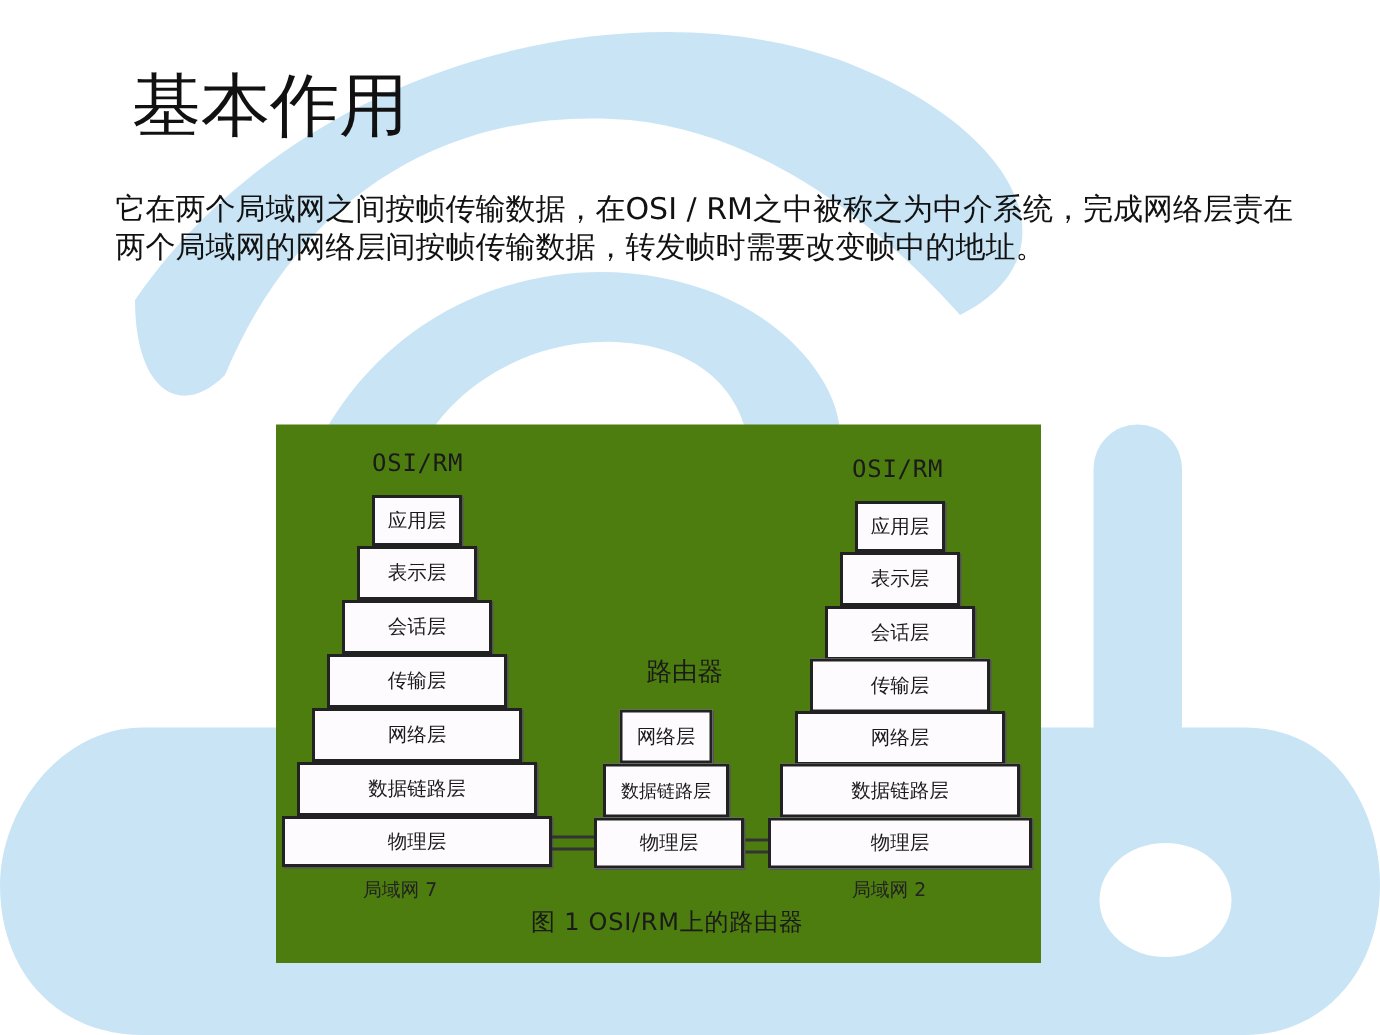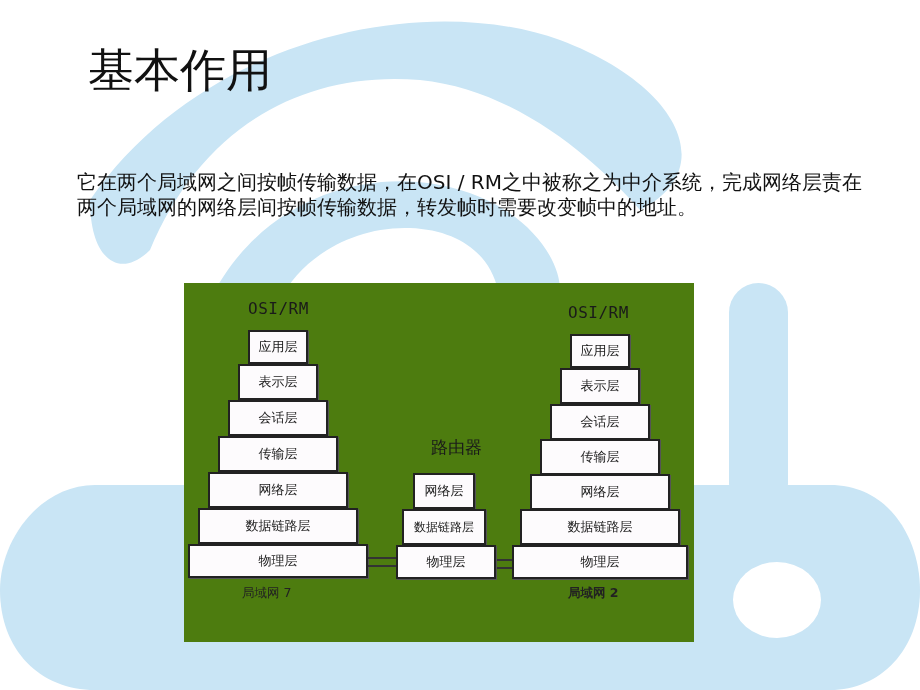--- a/index.html
+++ b/index.html
@@ -56,21 +56,21 @@
     <path d="M694 485 L 830 485 C 890 485, 920 540, 920 590 C 920 650, 880 690, 830 690 L 694 690 Z"></path>
 
     <rect x="184" y="642" width="510" height="48"></rect>
   </g>
   <ellipse cx="777" cy="600" rx="44" ry="38" fill="#ffffff"></ellipse>
 </svg>
 
 <div class="title">基本作用</div>
 
 <div class="body-text">
-  <p class="indent" style="text-indent:0; margin-left:-28px; padding-left:28px;margin-top:43px;">它在两个局域网之间按帧传输数据，在OSI / RM之中被称之为中介系统，完成网络层责在两个局域网的网络层间按帧传输数据，转发帧时需要改变帧中的地址。</p>
+  <p class="indent" style="text-indent:0; margin-left:-28px; padding-left:28px;">它在两个局域网之间按帧传输数据，在OSI / RM之中被称之为中介系统，完成网络层责在两个局域网的网络层间按帧传输数据，转发帧时需要改变帧中的地址。</p>
 </div>
 
 <div class="figure">
 
   <div class="fig-label" style="left:64px; top:16px;">OSI/RM</div>
   <div class="layer" style="left:64px; top:47px; width:60px; height:34px;">应用层</div>
   <div class="layer" style="left:54px; top:81px; width:80px; height:36px;">表示层</div>
   <div class="layer" style="left:44px; top:117px; width:100px; height:36px;">会话层</div>
   <div class="layer" style="left:34px; top:153px; width:120px; height:36px;">传输层</div>
   <div class="layer" style="left:24px; top:189px; width:140px; height:36px;">网络层</div>
@@ -89,15 +89,16 @@
   <div class="layer" style="left:212px; top:262px; width:100px; height:34px;">物理层</div>
 
   <div class="fig-label" style="left:384px; top:20px;">OSI/RM</div>
   <div class="layer" style="left:386px; top:51px; width:60px; height:34px;">应用层</div>
   <div class="layer" style="left:376px; top:85px; width:80px; height:36px;">表示层</div>
   <div class="layer" style="left:366px; top:121px; width:100px; height:36px;">会话层</div>
   <div class="layer" style="left:356px; top:156px; width:120px; height:36px;">传输层</div>
   <div class="layer" style="left:346px; top:191px; width:140px; height:36px;">网络层</div>
   <div class="layer" style="left:336px; top:226px; width:160px; height:36px;">数据链路层</div>
   <div class="layer" style="left:328px; top:262px; width:176px; height:34px;">物理层</div>
-  <div class="lan-label" style="left:384px; top:302px;font-weight:bold;">局域网 2</div>
+  <div class="lan-label" style="left:384px; top:302px;">局域网 2</div>
 
+  <div class="caption" style="left:170px; top:322px;">图 1 OSI/RM上的路由器</div>
 </div>
 
 </body></html>

